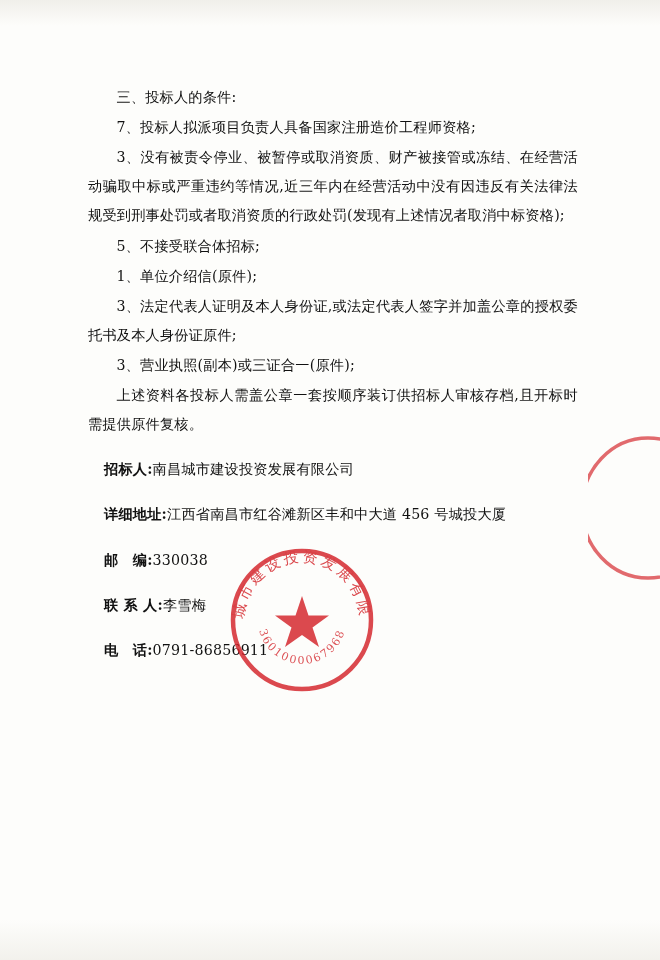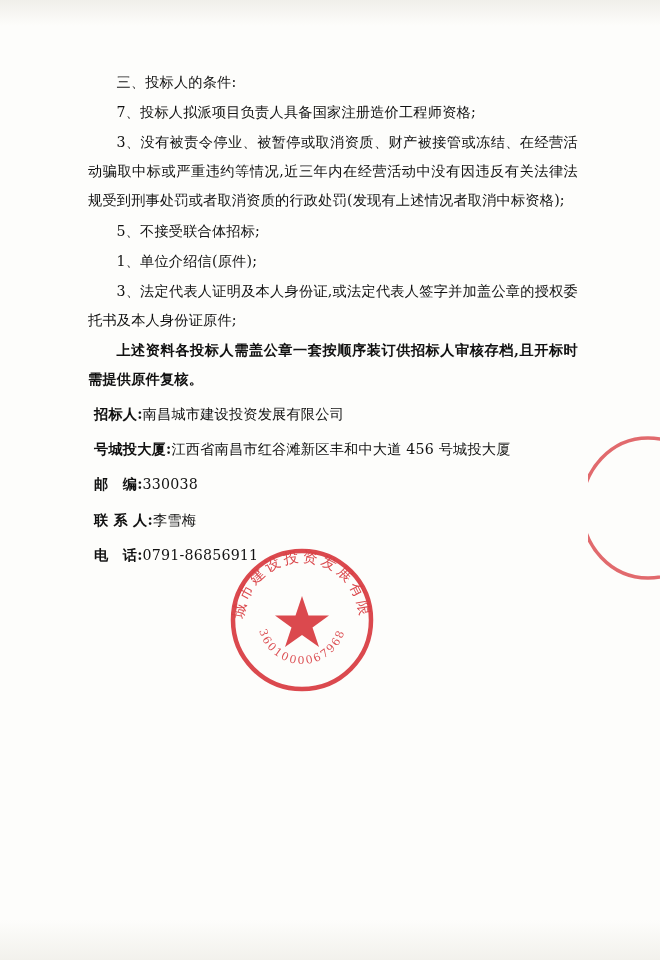--- a/index.html
+++ b/index.html
@@ -39,38 +39,38 @@
     position: absolute;
     left: 0; bottom: 0; right: 0;
     height: 40px;
     background: linear-gradient(to top, #f2f1ec 0%, #fdfdfb 100%);
     pointer-events: none;
   }
 
   #doc-body {
     position: absolute;
     left: 88px;
-    top: 68px;
+    top: 83px;
     width: 490px;
     color: #111111;
     font-size: 14.2px;
     line-height: 2.05;
     letter-spacing: 0.2px;
   }
 
   .para {
     margin: 0 0 1px 0;
     text-align: justify;
     text-justify: inter-ideograph;
   }
   .indent2 { text-indent: 2em; }
-  .bold { font-weight: bold; }
+  .bold { font-weight: normal; }
 
   .sign-line {
-    margin: 6px;
+    margin: 16px;
     white-space: nowrap;
   }
   .sign-line .lbl { font-weight: bold; }
 
   
   #seal {
     position: absolute;
     left: 222px;
     top: 540px;
     width: 160px;
@@ -96,27 +96,28 @@
 <div id="page">
 
   <div id="doc-body">
 
     <p class="para indent2">三、投标人的条件:</p>
     <p class="para indent2">7、投标人拟派项目负责人具备国家注册造价工程师资格;</p>
     <p class="para indent2">3、没有被责令停业、被暂停或取消资质、财产被接管或冻结、在经营活动骗取中标或严重违约等情况,近三年内在经营活动中没有因违反有关法律法规受到刑事处罚或者取消资质的行政处罚(发现有上述情况者取消中标资格);</p>
     <p class="para indent2">5、不接受联合体招标;</p>
     <p class="para indent2">1、单位介绍信(原件);</p>
     <p class="para indent2">3、法定代表人证明及本人身份证,或法定代表人签字并加盖公章的授权委托书及本人身份证原件;</p>
+    <p class="para indent2">3、营业执照(副本)或三证合一(原件);</p>
     <p class="para indent2 bold">上述资料各投标人需盖公章一套按顺序装订供招标人审核存档,且开标时需提供原件复核。</p>
 
     <p class="sign-line">
       <span class="lbl">招标人:</span><span>南昌城市建设投资发展有限公司</span>
     </p>
     <p class="sign-line">
-      <span class="lbl">号城投大厦:</span><span>江西省南昌市红谷滩新区丰和中大道 456 号城投大厦</span>
+      <span class="lbl">详细地址:</span><span>江西省南昌市红谷滩新区丰和中大道 456 号城投大厦</span>
     </p>
     <p class="sign-line">
       <span class="lbl">邮　编:</span><span>330038</span>
     </p>
     <p class="sign-line">
       <span class="lbl">联 系 人:</span><span>李雪梅</span>
     </p>
     <p class="sign-line">
       <span class="lbl">电　话:</span><span>0791-86856911</span>
     </p>

